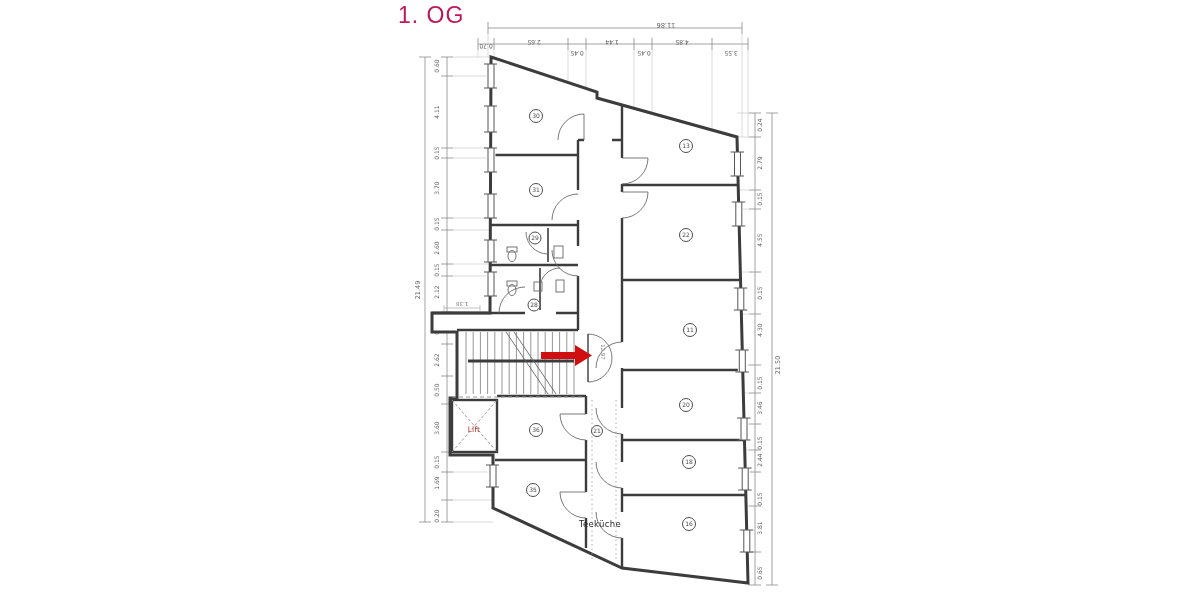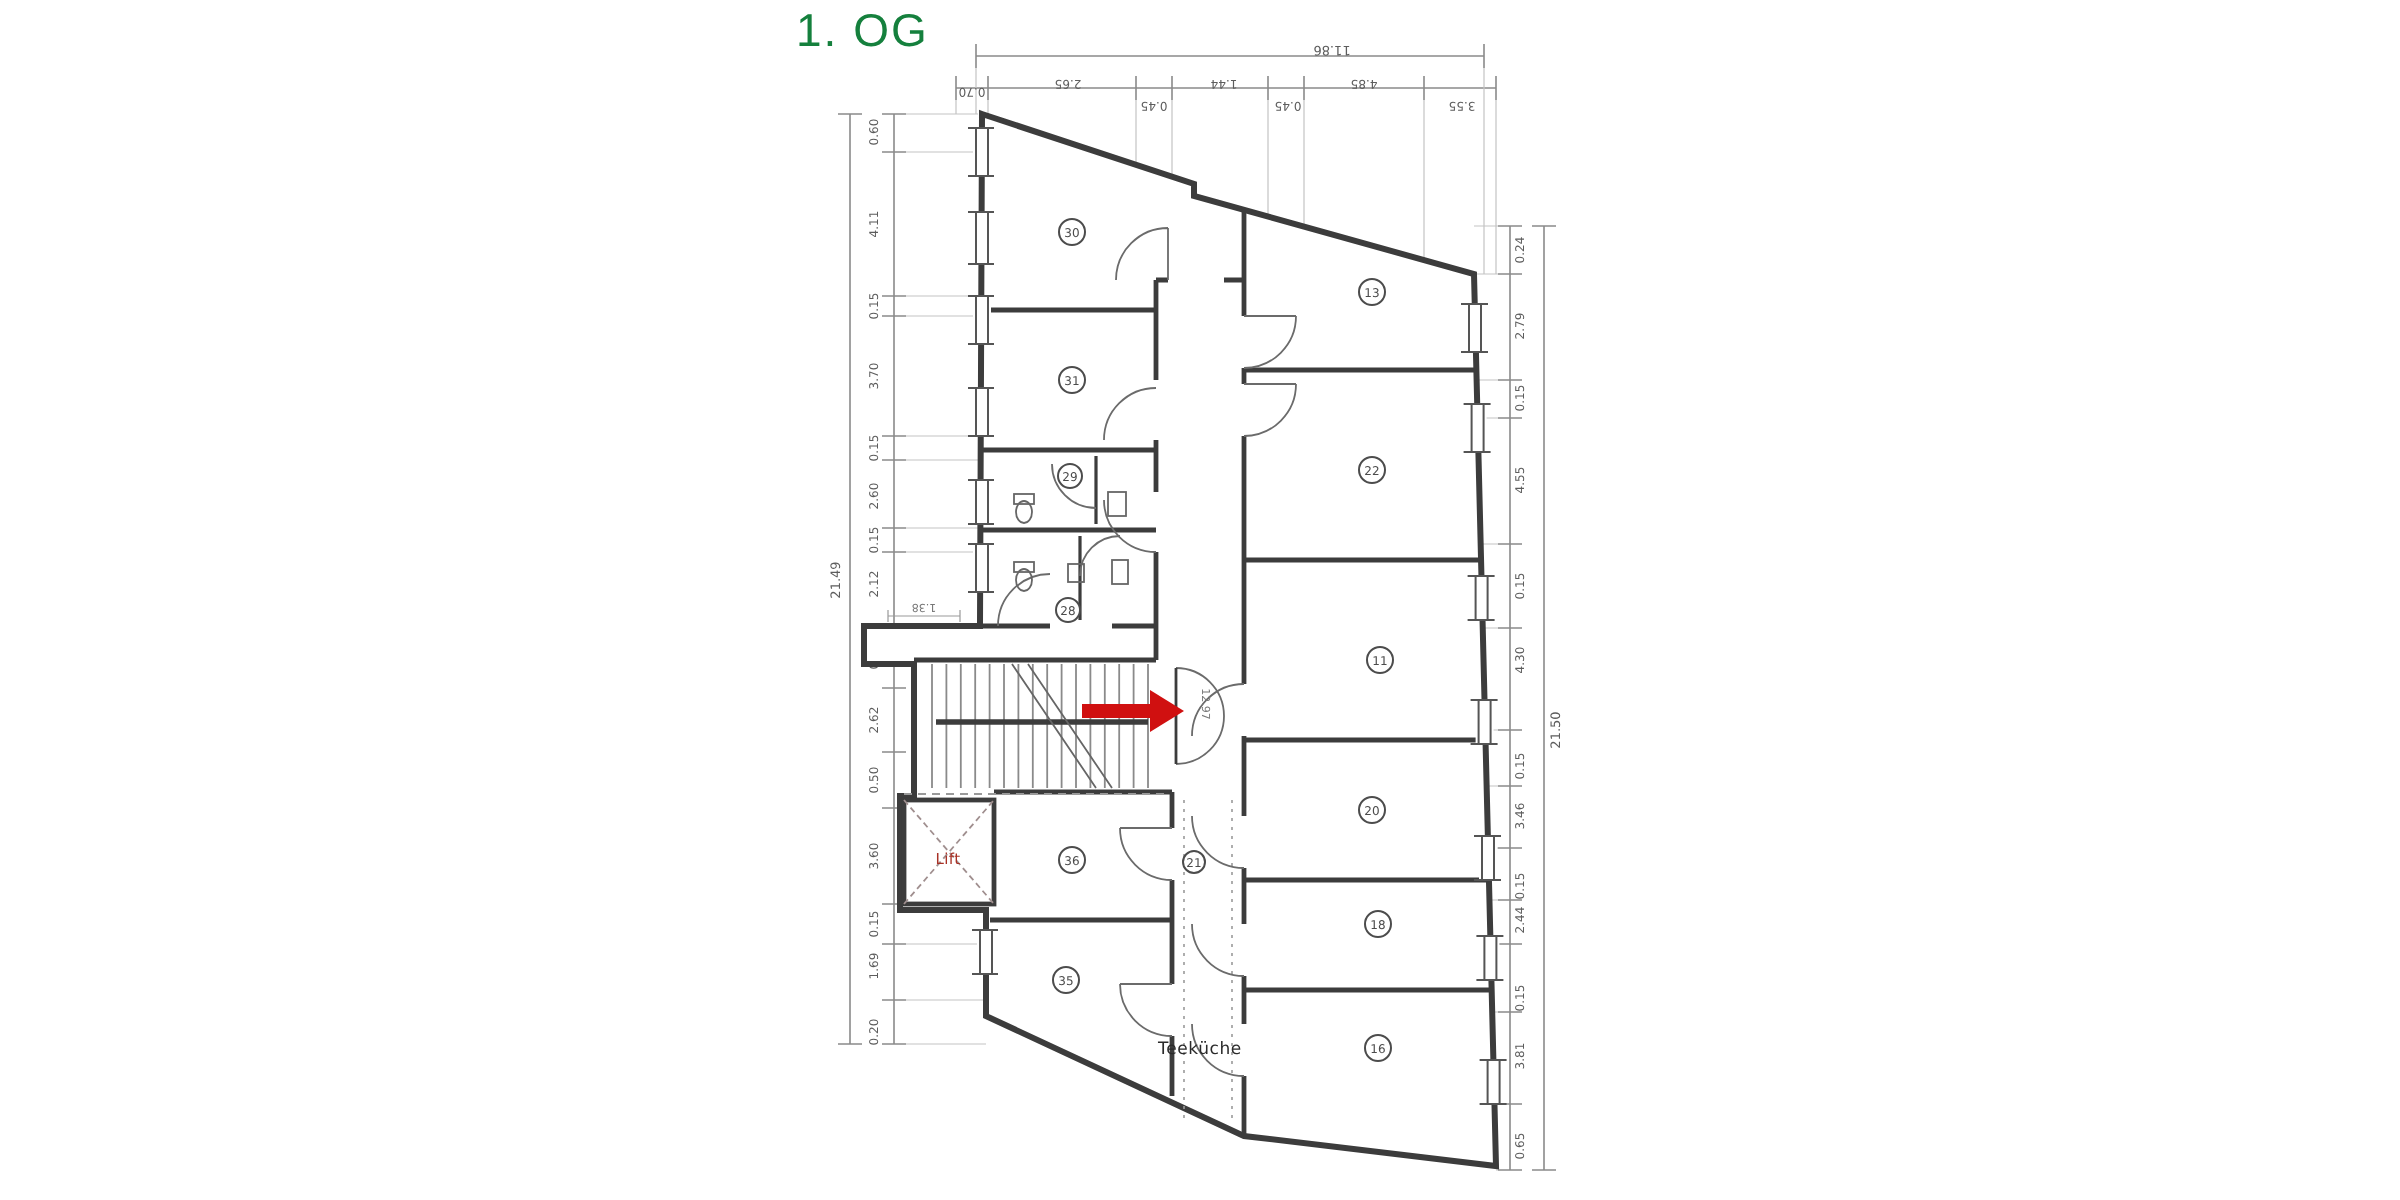--- a/index.html
+++ b/index.html
@@ -1,19 +1,19 @@
 <!DOCTYPE html>
 <html><head>
 <meta charset="utf-8">
 <style>
   html,body{margin:0;padding:0;background:#fff;}
   .stage{position:relative;width:1200px;height:600px;background:#ffffff;overflow:hidden;
          font-family:"Liberation Sans",sans-serif;}
   .floor-title{position:absolute;left:398px;top:2px;font-size:23px;letter-spacing:1px;
-               color:#15803d;font-family:"Liberation Sans",sans-serif;}
+               color:#be185d;font-family:"Liberation Sans",sans-serif;}
   svg{position:absolute;left:0;top:0;}
   svg text{font-family:"DejaVu Sans",sans-serif;}
   .dim{font-size:6px;fill:#5d5d5d;}
   .dimtotal{font-size:6.5px;fill:#5d5d5d;}
   .roomno{font-size:6px;fill:#4c4c4c;}
   .tiny{font-size:5.5px;fill:#777;}
   .kitchen{font-size:8.5px;fill:#2a2a2a;letter-spacing:.3px;}
   .liftlbl{font-size:7.5px;letter-spacing:.2px;}
 </style>
 </head>

